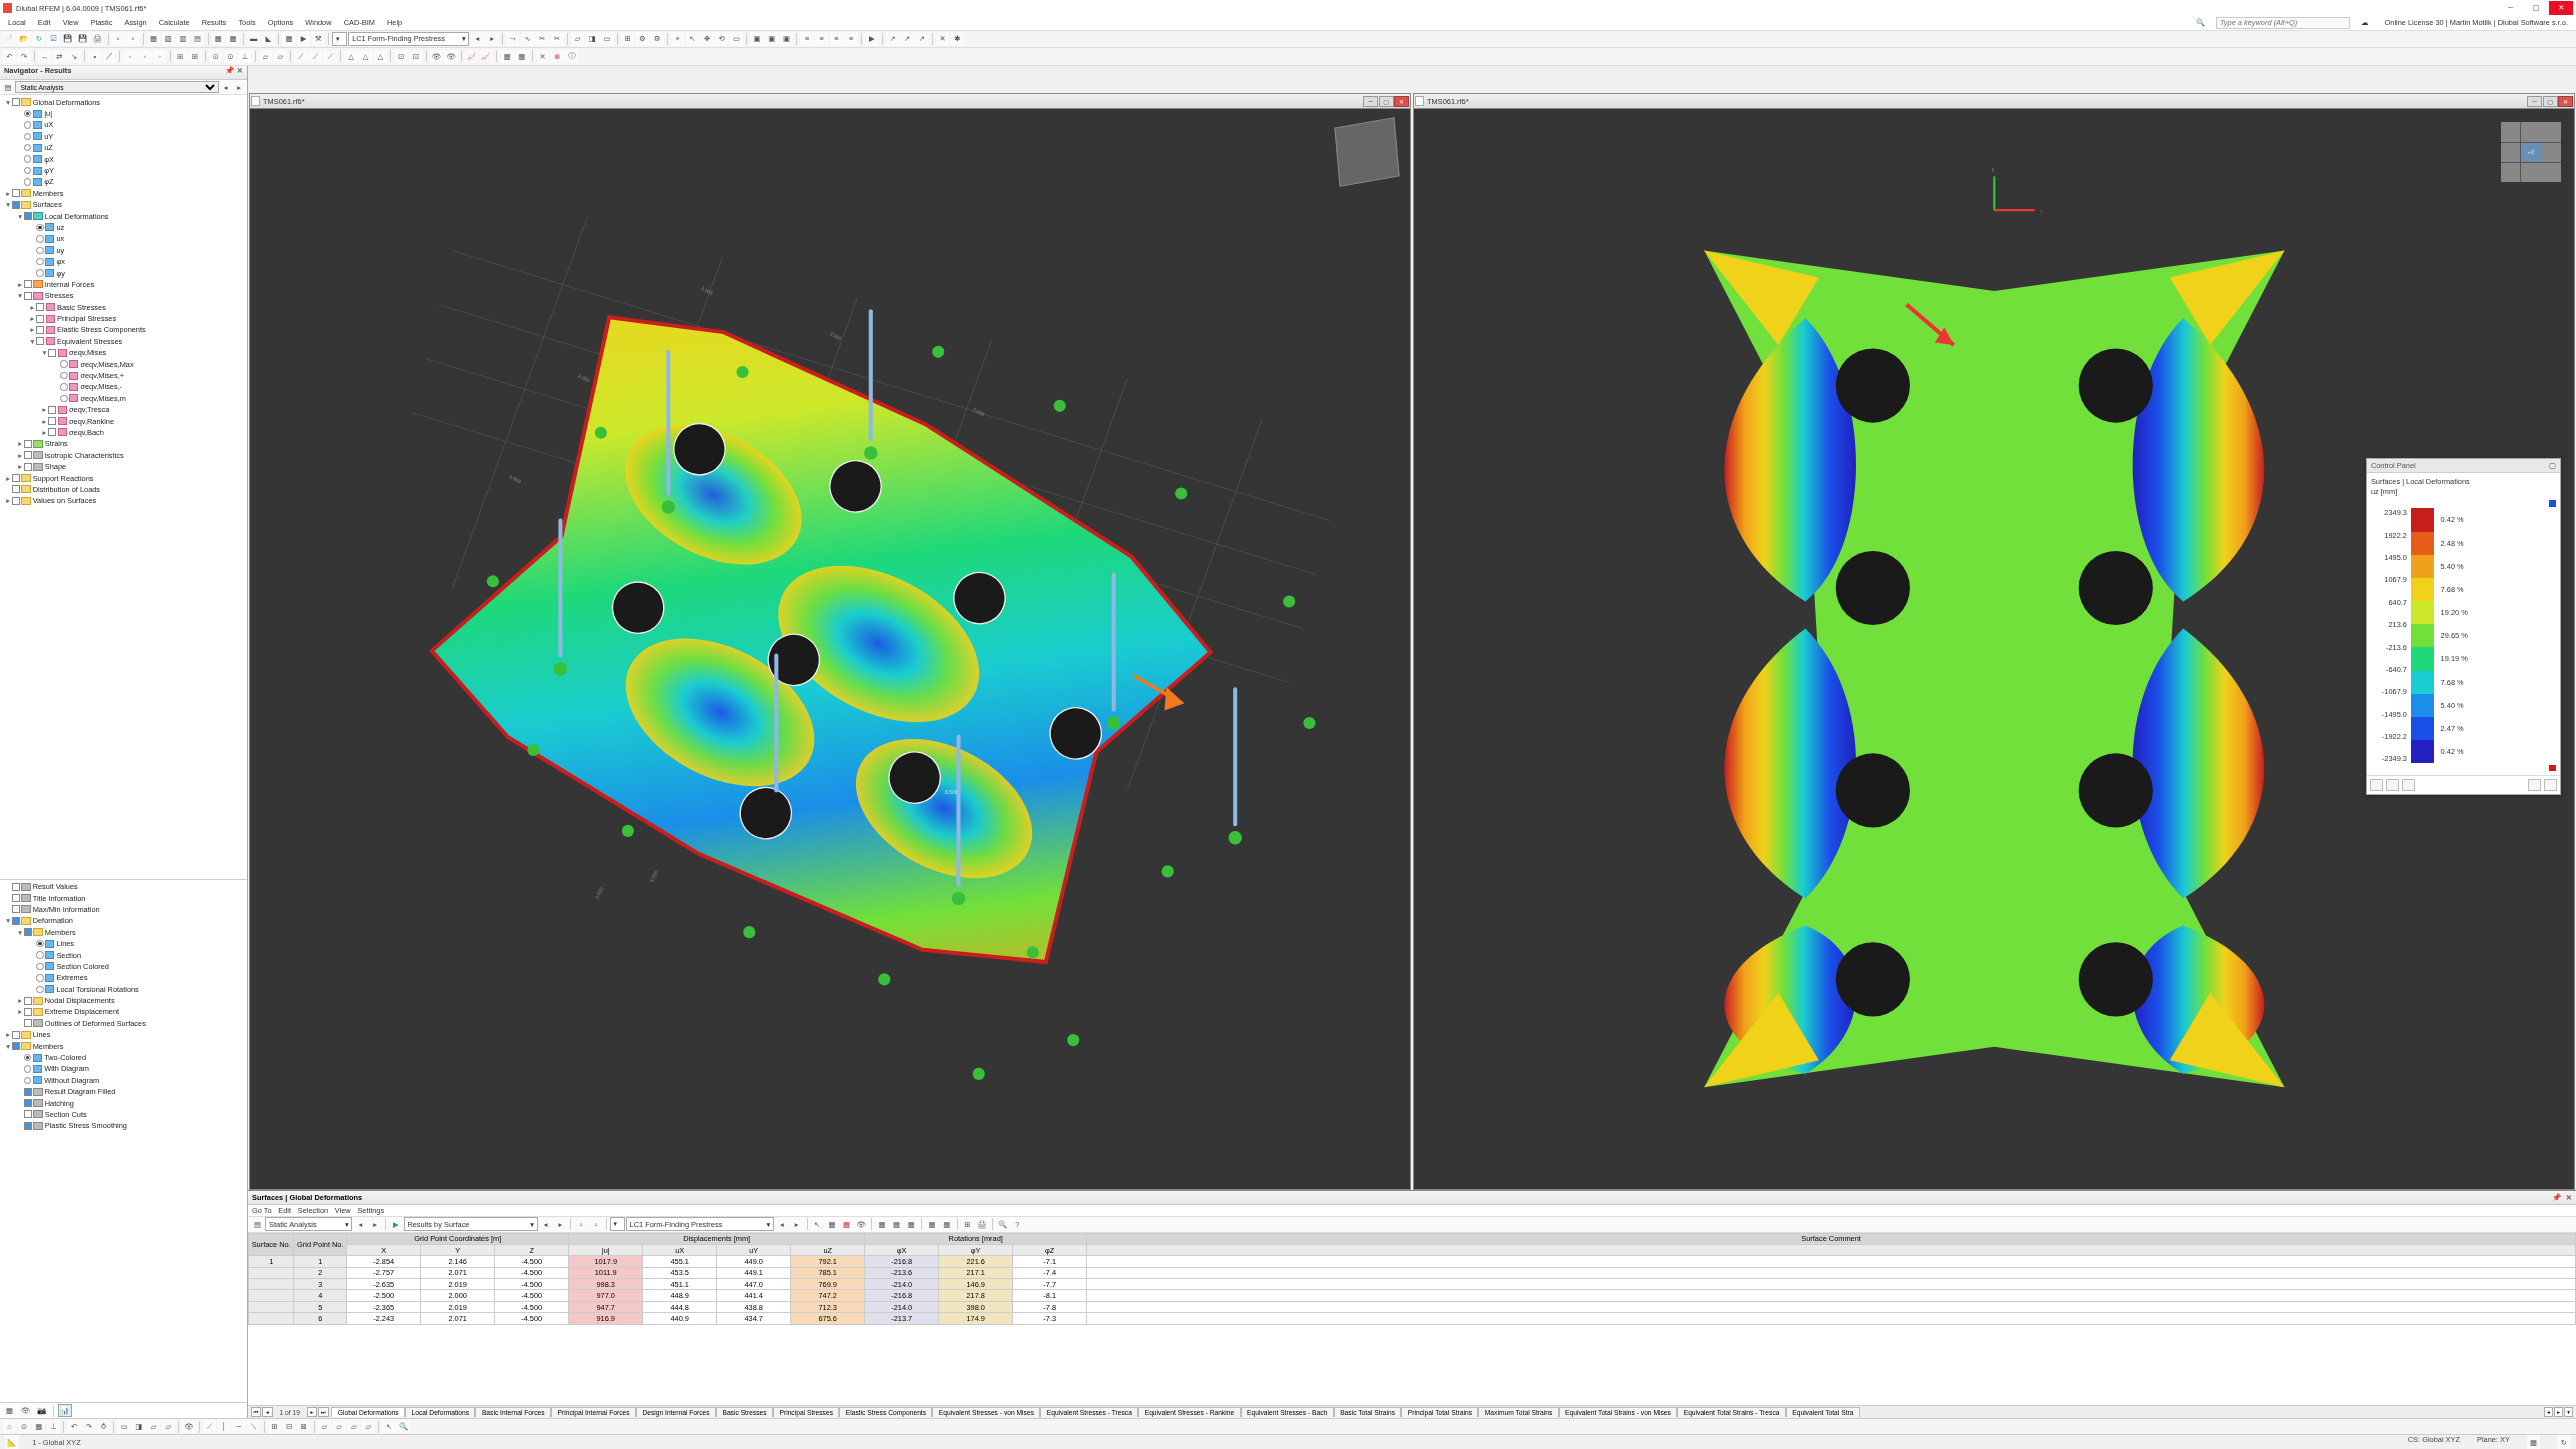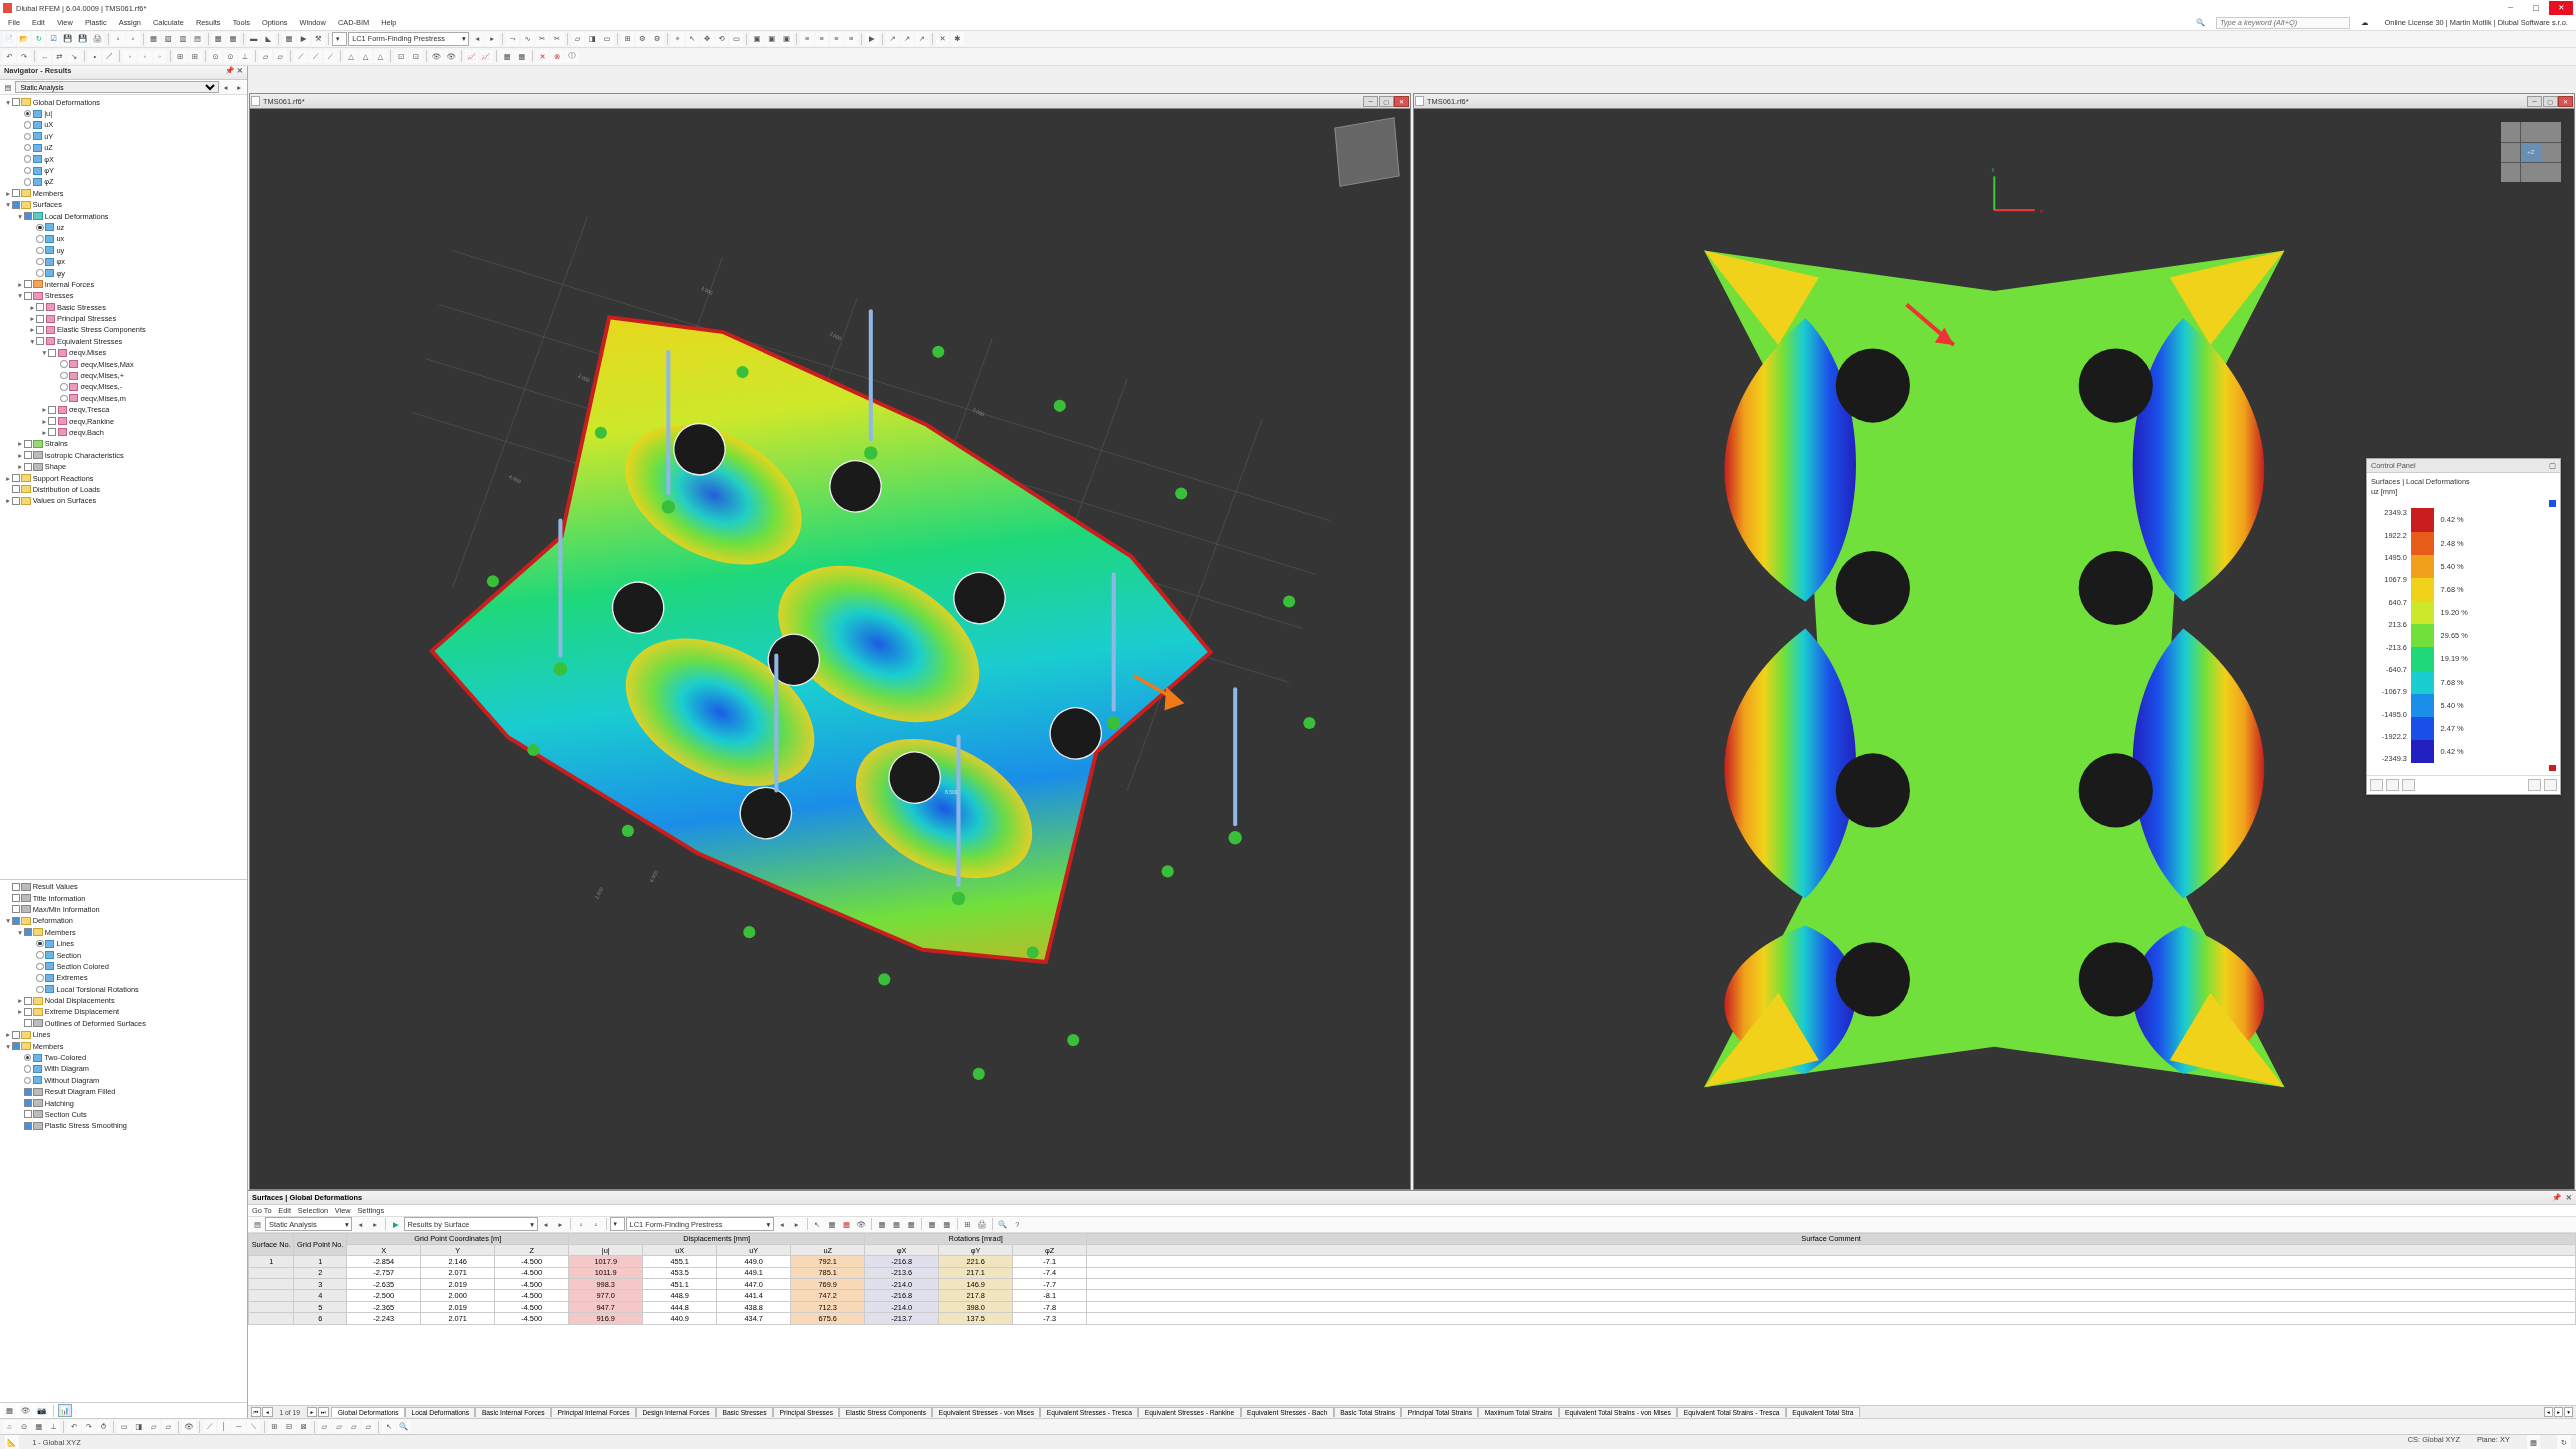--- a/index.html
+++ b/index.html
@@ -100,21 +100,21 @@
   <span class="logo"></span>
   <span>Dlubal RFEM | 6.04.0009 | TMS061.rf6*</span>
   <div class="winbtns">
     <span>─</span>
     <span>▢</span>
     <span>✕</span>
   </div>
 </div>
 
 <div class="menubar">
-  <span>File</span>
+  <span>Local</span>
   <span>Edit</span>
   <span>View</span>
   <span>Plastic</span>
   <span>Assign</span>
   <span>Calculate</span>
   <span>Results</span>
   <span>Tools</span>
   <span>Options</span>
   <span>Window</span>
   <span>CAD-BIM</span>
@@ -1136,21 +1136,21 @@
                 <td class="g2"></td>
                 <td class="g2">6</td>
                 <td>-2.243</td>
                 <td>2.071</td>
                 <td>-4.500</td>
                 <td class="cellpink">916.9</td>
                 <td>440.9</td>
                 <td>434.7</td>
                 <td class="cellsalmon">675.6</td>
                 <td class="celllav">-213.7</td>
-                <td class="cellbuff">137.5</td>
+                <td class="cellbuff">174.9</td>
                 <td>-7.3</td>
                 <td></td>
               </tr>
             </tbody>
           </table>
       </div>
       <div class="tabstrip">
         <div class="nav">
           <span>⏮</span>
           <span>◂</span>

